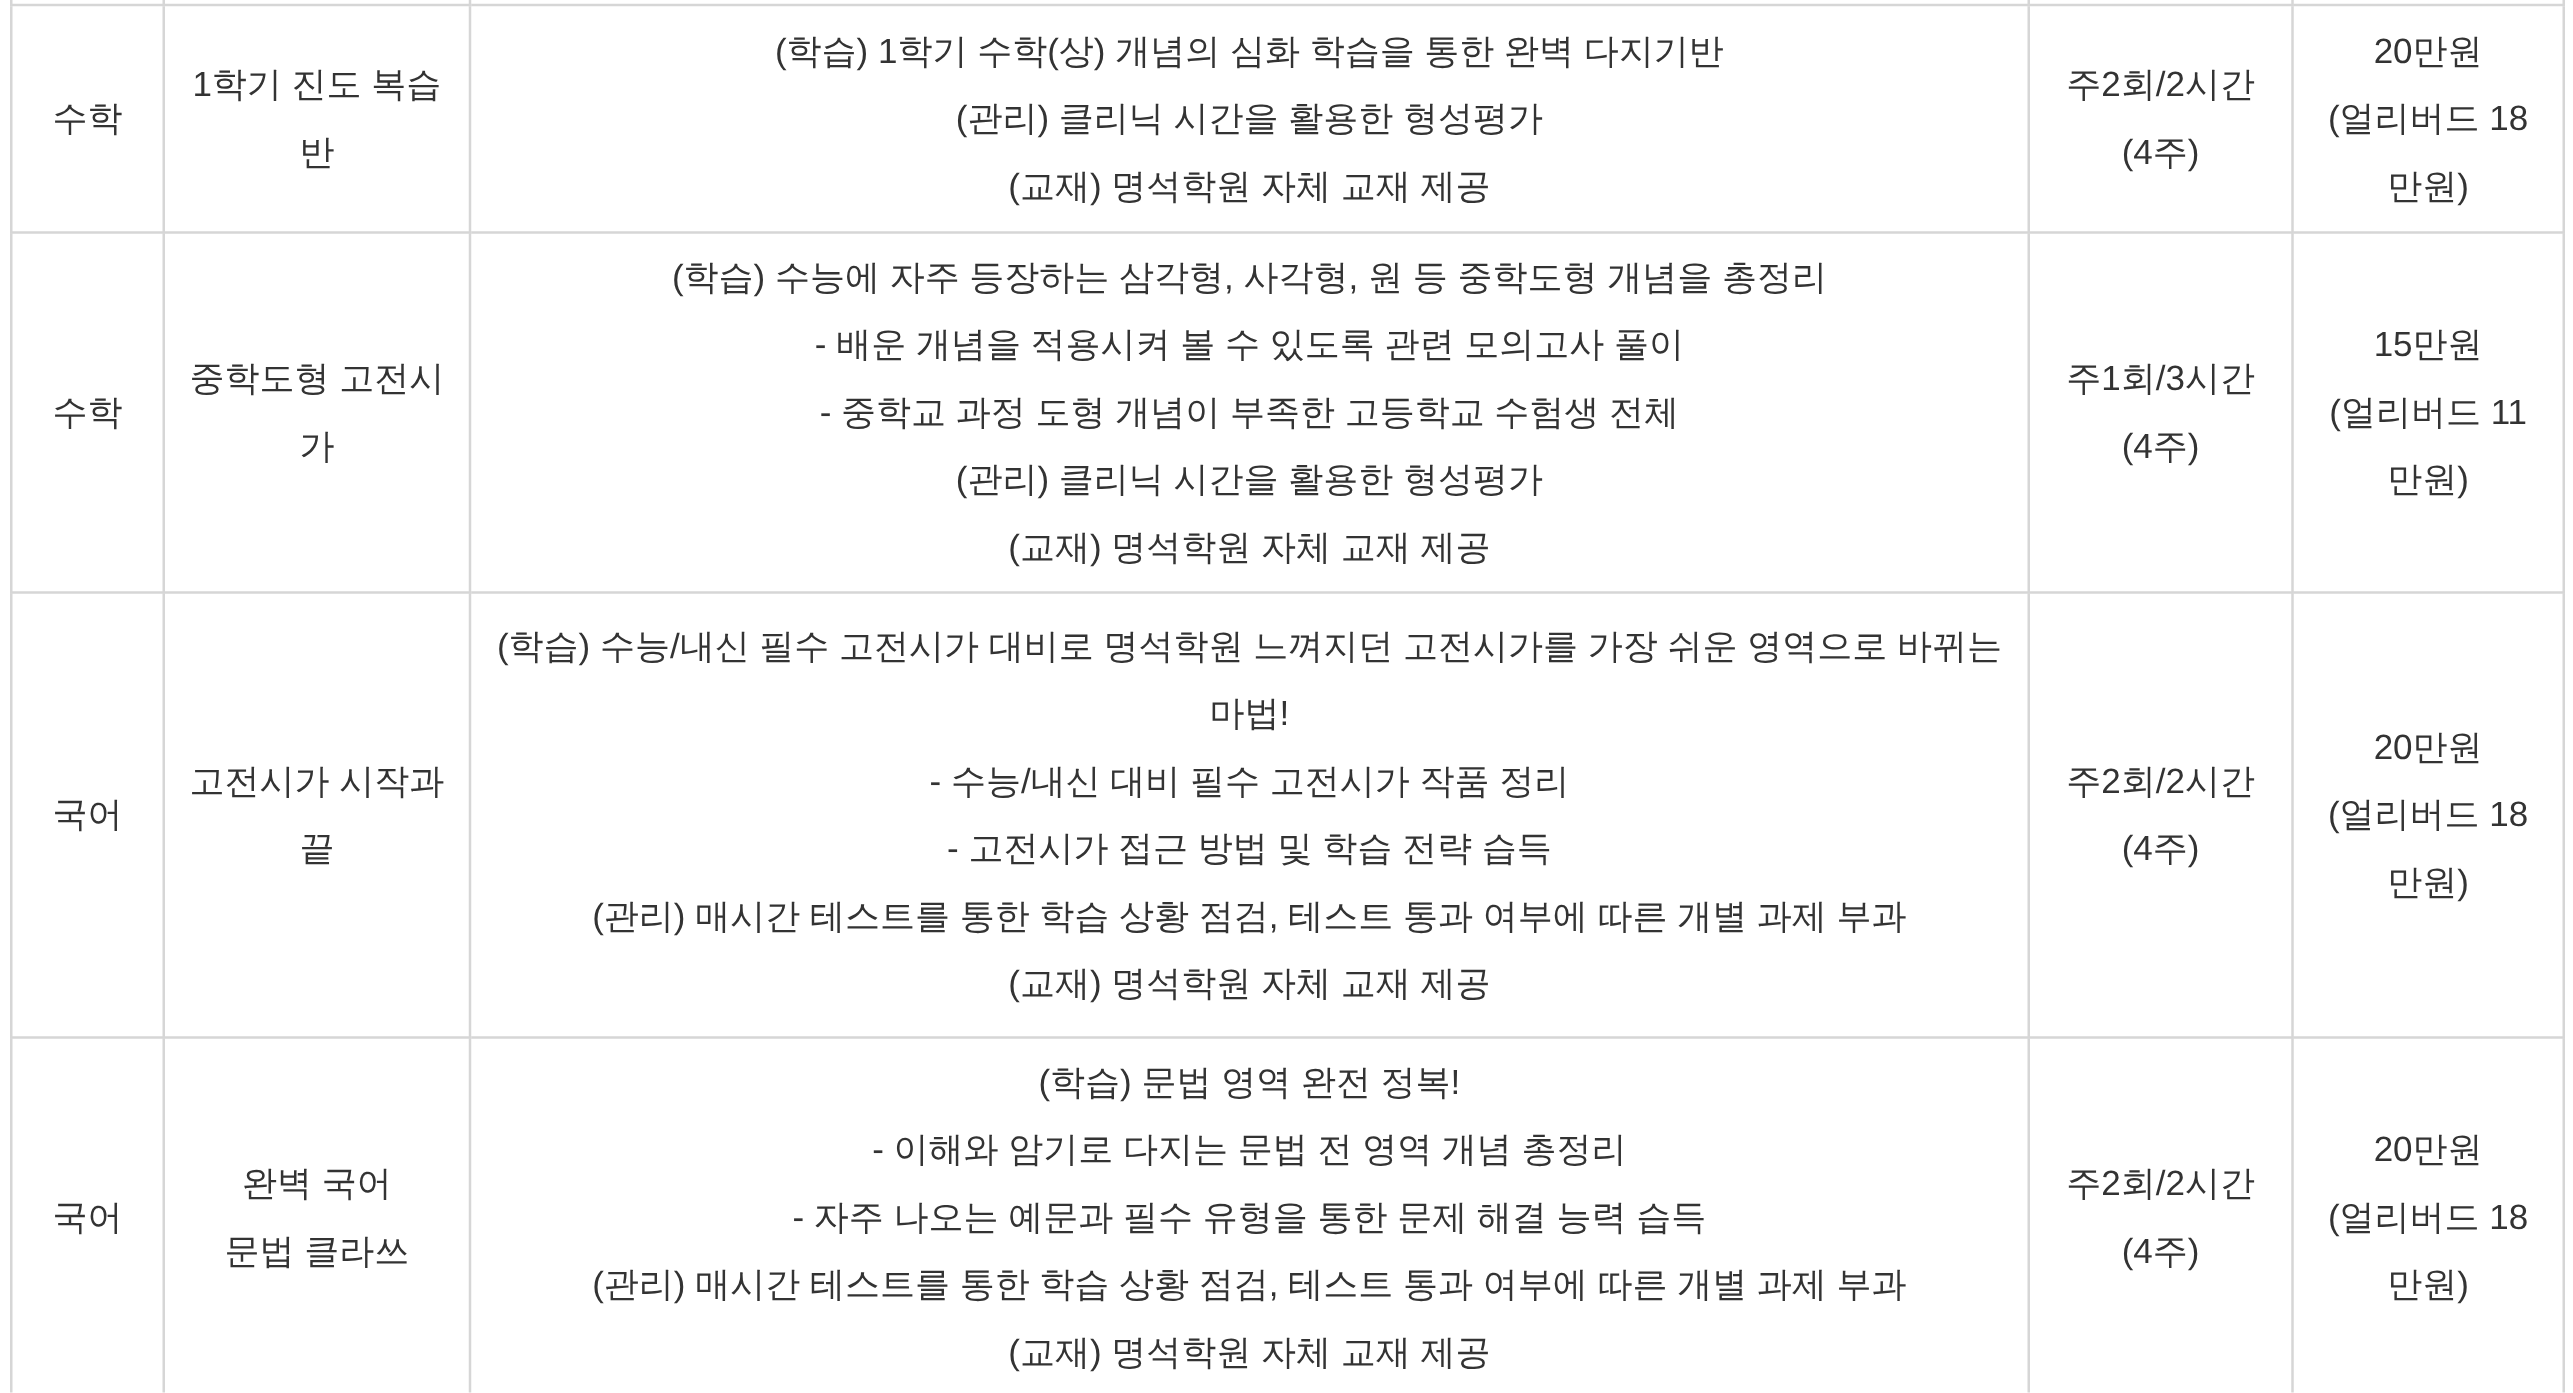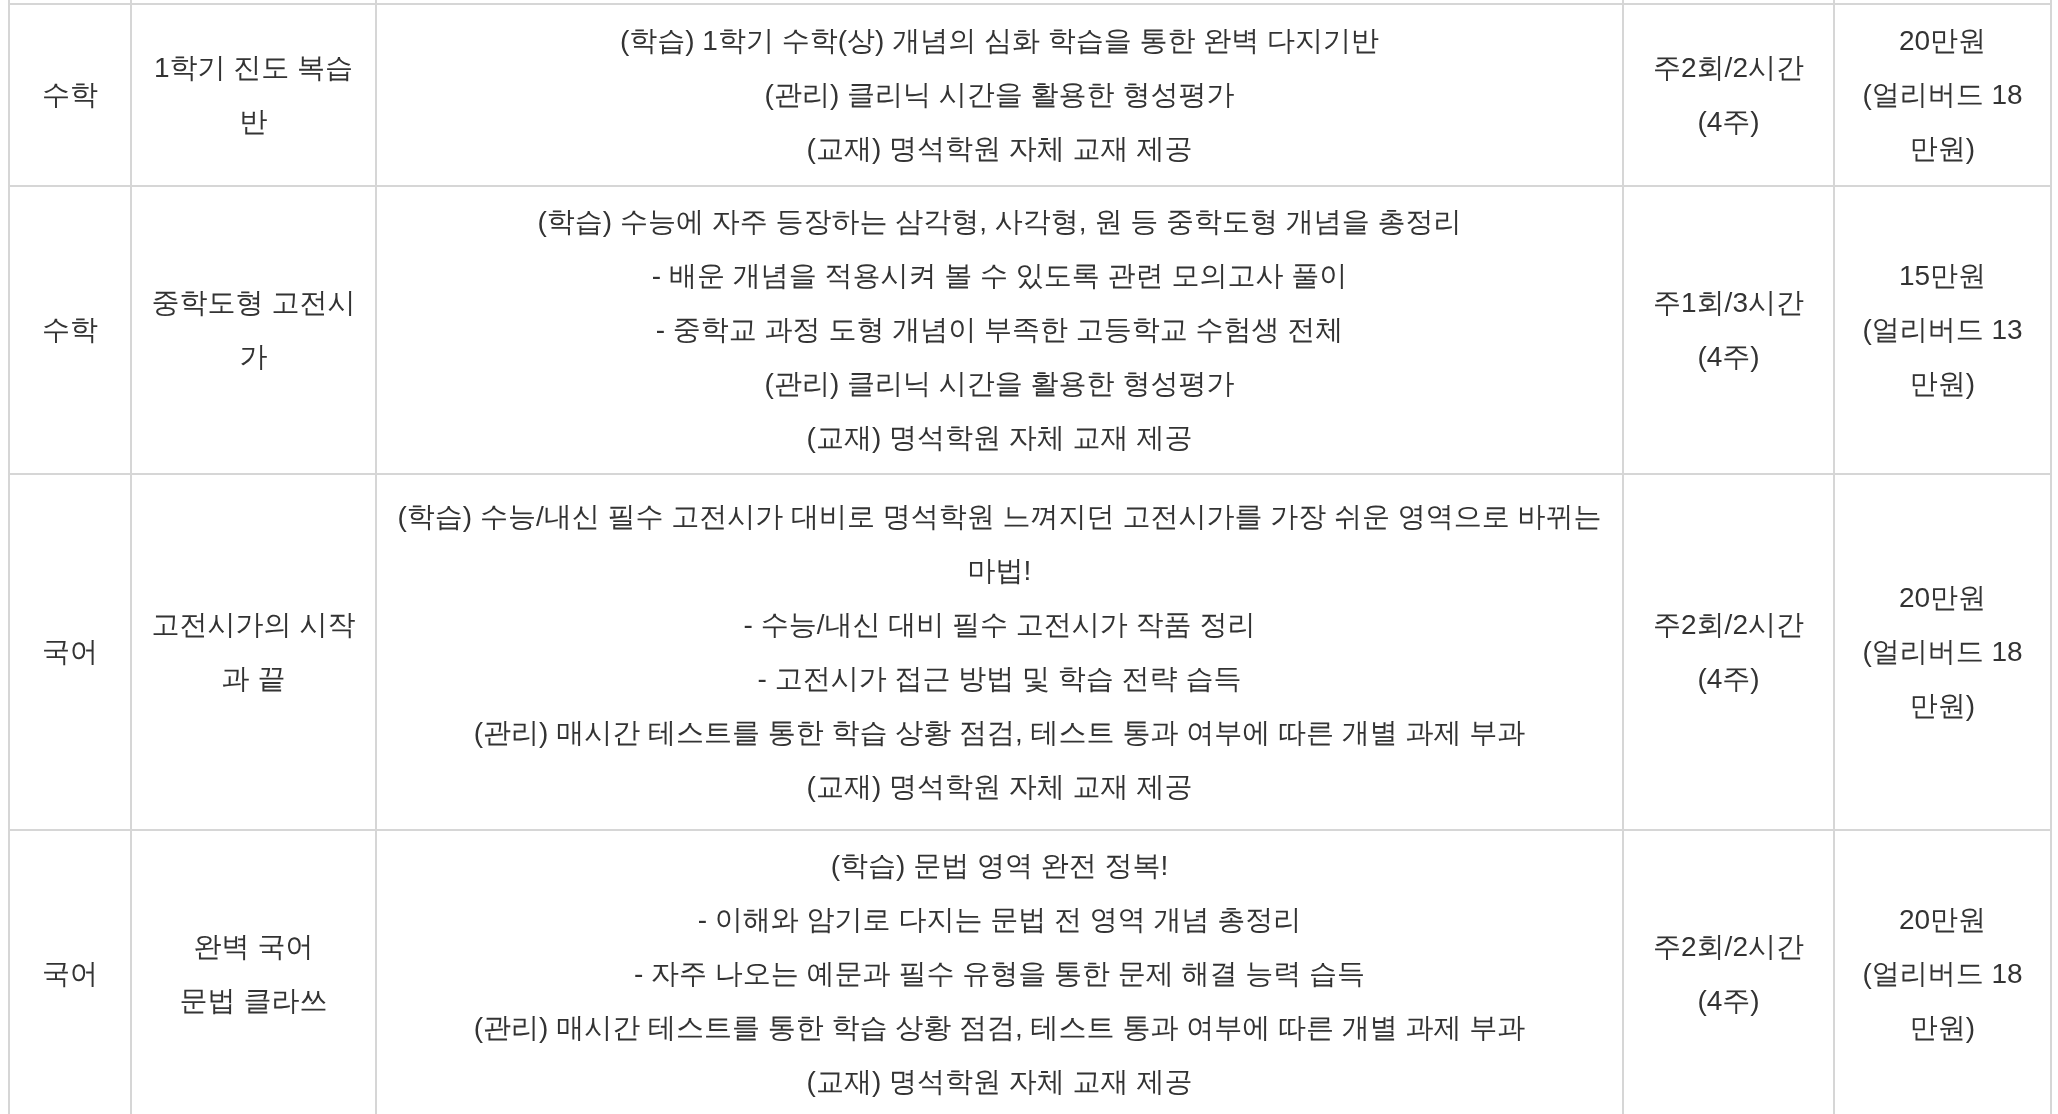--- a/index.html
+++ b/index.html
@@ -92,27 +92,27 @@
     <td>수학</td>
     <td>중학도형 고전시가</td>
     <td class="desc-cell">(학습) 수능에 자주 등장하는 삼각형, 사각형, 원 등 중학도형 개념을 총정리
 - 배운 개념을 적용시켜 볼 수 있도록 관련 모의고사 풀이
 - 중학교 과정 도형 개념이 부족한 고등학교 수험생 전체
 (관리) 클리닉 시간을 활용한 형성평가
 (교재) 명석학원 자체 교재 제공</td>
     <td>주1회/3시간
 (4주)</td>
     <td>15만원
-(얼리버드 13
+(얼리버드 11
 만원)</td>
   </tr>
 
   <tr class="course-row row-2">
     <td>국어</td>
-    <td>고전시가의 시작과 끝</td>
+    <td>고전시가 시작과 끝</td>
     <td class="desc-cell">(학습) 수능/내신 필수 고전시가 대비로 명석학원 느껴지던 고전시가를 가장 쉬운 영역으로 바뀌는 마법!
 - 수능/내신 대비 필수 고전시가 작품 정리
 - 고전시가 접근 방법 및 학습 전략 습득
 (관리) 매시간 테스트를 통한 학습 상황 점검, 테스트 통과 여부에 따른 개별 과제 부과
 (교재) 명석학원 자체 교재 제공</td>
     <td>주2회/2시간
 (4주)</td>
     <td>20만원
 (얼리버드 18
 만원)</td>

